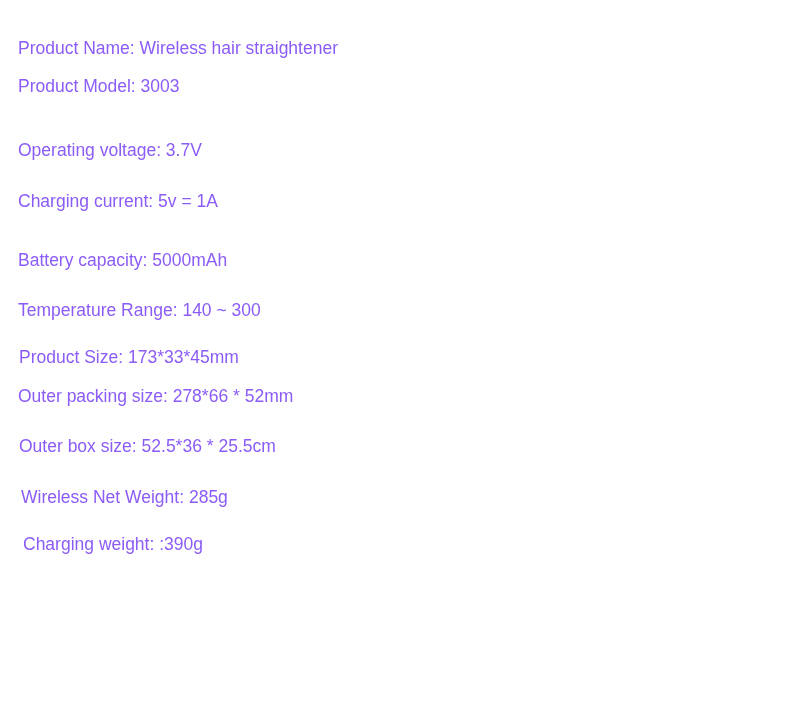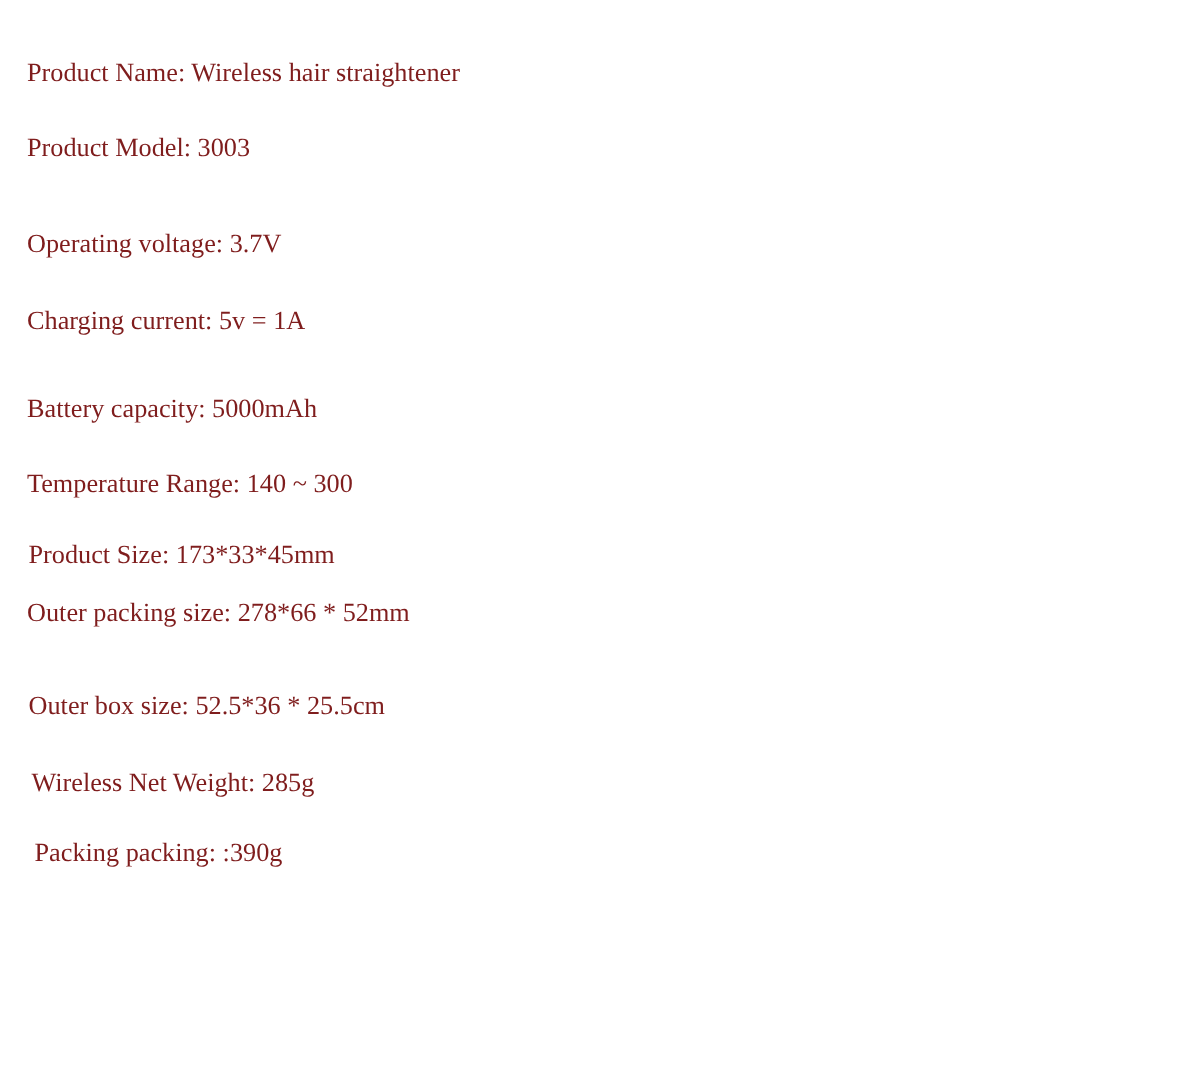--- a/index.html
+++ b/index.html
@@ -16,45 +16,44 @@
   }
   .spec-sheet {
     width: 800px;
     height: 725px;
     box-sizing: border-box;
     padding: 30px 20px 0 18px;
   }
   .spec-line {
     font-size: 17.5px;
     line-height: 1.25;
-    color: #7f1d1d;
+    color: #8b5cf6;
     white-space: pre;
-    font-family: Liberation Serif, serif;
   }
   
   .spec-line.l0  { margin: 0 0 0 0;    padding-top: 8px; }
-  .spec-line.l1  { margin-top: 28px; }
+  .spec-line.l1  { margin-top: 16px; }
   .spec-line.l2  { margin-top: 42px; }
   .spec-line.l3  { margin-top: 29px; }
   .spec-line.l4  { margin-top: 37px; }
   .spec-line.l5  { margin-top: 29px; }
   .spec-line.l6  { margin-top: 25px; padding-left: 1px; }
   .spec-line.l7  { margin-top: 17px; padding-left: 0px; }
-  .spec-line.l8  { margin-top: 40px; padding-left: 1px; }
+  .spec-line.l8  { margin-top: 28px; padding-left: 1px; }
   .spec-line.l9  { margin-top: 29px; padding-left: 3px; }
   .spec-line.l10 { margin-top: 25px; padding-left: 5px; }
 </style>
 </head>
 <body>
 
 <div class="spec-sheet">
   <div class="spec-line l0">Product Name: Wireless hair straightener</div>
   <div class="spec-line l1">Product Model: 3003</div>
   <div class="spec-line l2">Operating voltage: 3.7V</div>
   <div class="spec-line l3">Charging current: 5v = 1A</div>
   <div class="spec-line l4">Battery capacity: 5000mAh</div>
   <div class="spec-line l5">Temperature Range: 140 ~ 300</div>
   <div class="spec-line l6">Product Size: 173*33*45mm</div>
   <div class="spec-line l7">Outer packing size: 278*66 * 52mm</div>
   <div class="spec-line l8">Outer box size: 52.5*36 * 25.5cm</div>
   <div class="spec-line l9">Wireless Net Weight: 285g</div>
-  <div class="spec-line l10">Packing packing: :390g</div>
+  <div class="spec-line l10">Charging weight: :390g</div>
 </div>
 
 </body></html>

